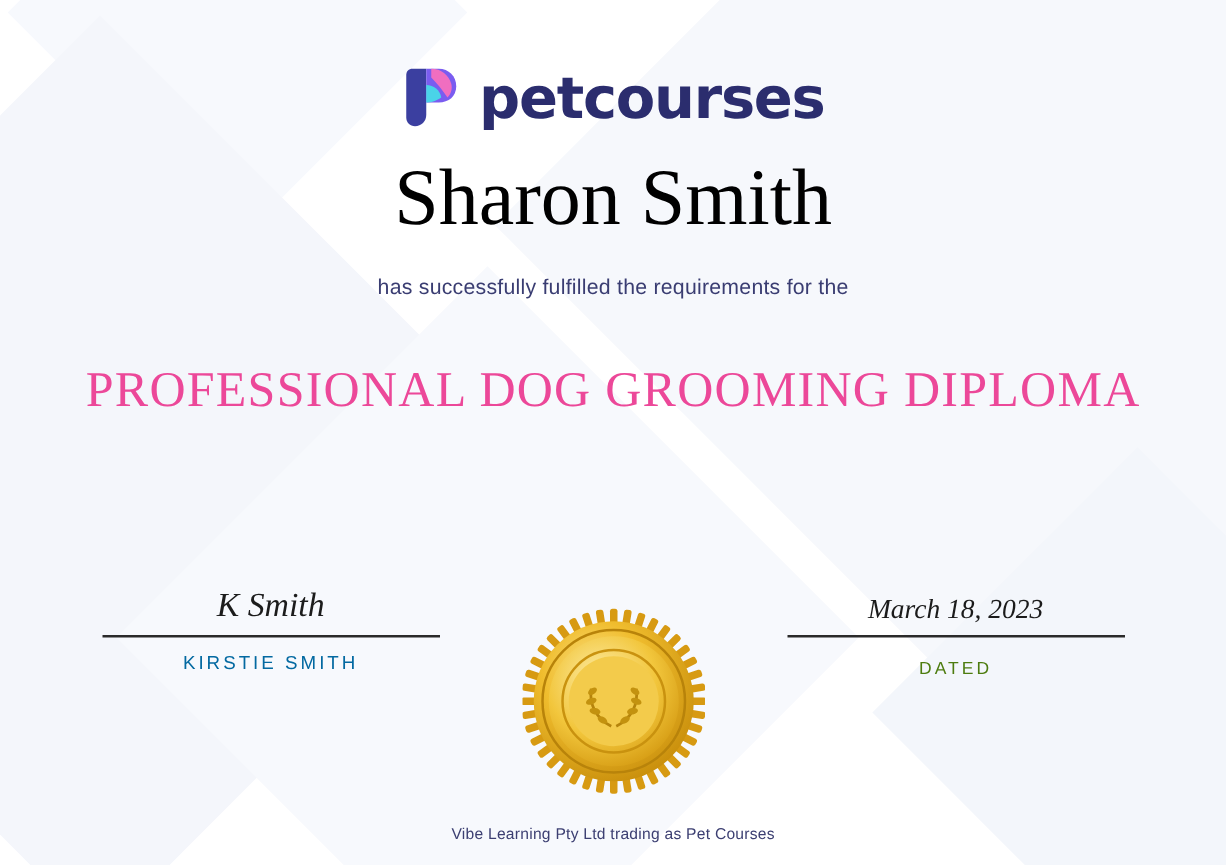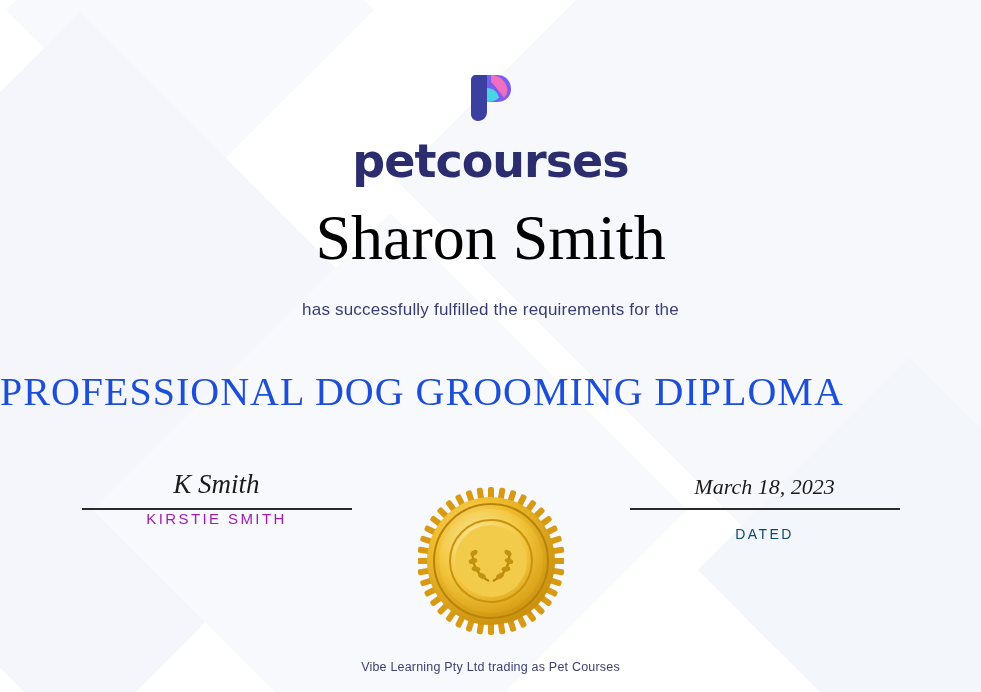--- a/index.html
+++ b/index.html
@@ -38,22 +38,21 @@
     width: 100%;
     height: 100%;
   }
 
   
   .logo-row {
     display: flex;
     align-items: center;
     justify-content: center;
     gap: 14px;
-    padding-top: 72px;
-    flex-direction: column;
+    padding-top: 52px;
   }
   .logo-mark {
     width: 48px;
     height: 52px;
     position: relative;
   }
   .logo-text {
     font-family: "DejaVu Sans", sans-serif;
     font-size: 46px;
     font-weight: bold;
@@ -80,25 +79,26 @@
     line-height: 1;
   }
   .fulfilled {
     text-align: center;
     margin-top: 30px;
     font-size: 17px;
     color: #3a3d72;
     letter-spacing: 0.2px;
   }
   .course {
+    text-align: center;
     margin-top: 48px;
     font-family: "Liberation Serif", serif;
     font-size: 40px;
     letter-spacing: 1px;
-    color: #1d4ed8;
+    color: #ec4899;
   }
 
   
   .sign-row {
     position: absolute;
     left: 0;
     right: 0;
     top: 460px;
     display: flex;
     align-items: flex-start;
@@ -125,36 +125,36 @@
     color: #1b1b1b;
     height: 48px;
     line-height: 54px;
   }
   .rule {
     height: 2px;
     background: #2a2a2a;
     width: 100%;
   }
   .sign-name {
-    margin-top: 0;
+    margin-top: 12px;
     font-size: 15px;
     letter-spacing: 2.4px;
-    color: #a21caf;
+    color: #0369a1;
   }
   .sign-role {
     margin-top: 10px;
     font-size: 13px;
     letter-spacing: 2.4px;
     color: #3b3e70;
   }
   .dated-label {
     margin-top: 16px;
     font-size: 14px;
     letter-spacing: 2.4px;
-    color: #0c4a6e;
+    color: #4d7c0f;
   }
 
   
   .seal-wrap {
     position: absolute;
     left: 50%;
     top: 485px;
     transform: translateX(-50%);
     width: 146px;
     height: 152px;

